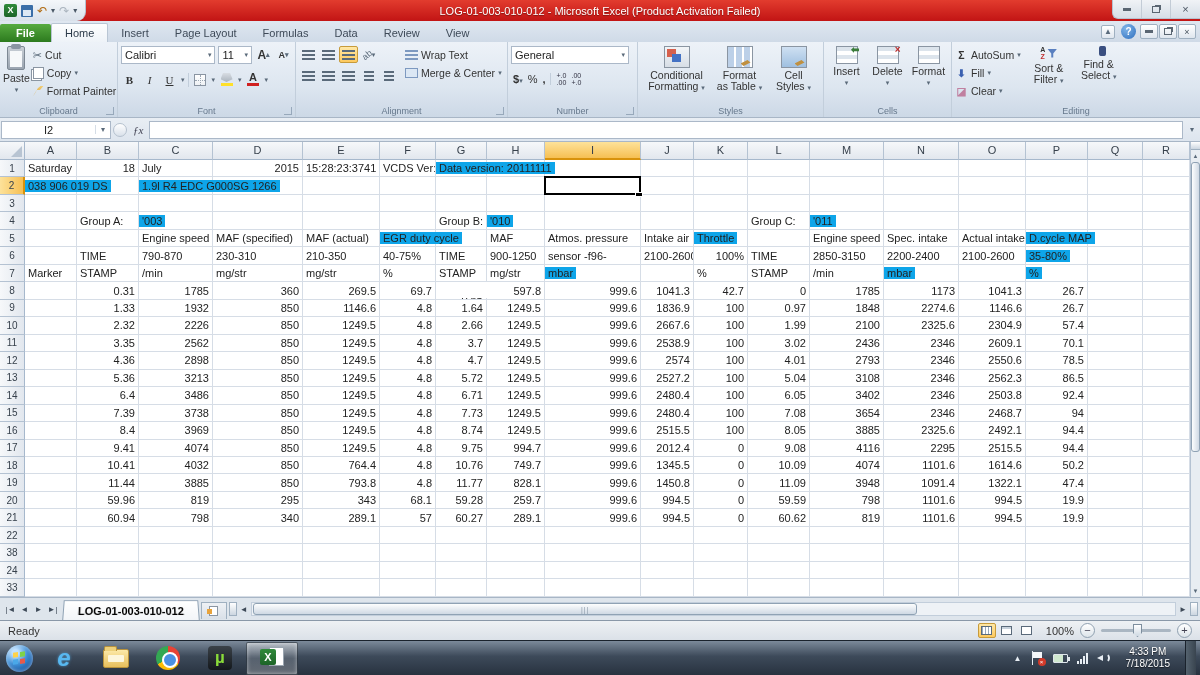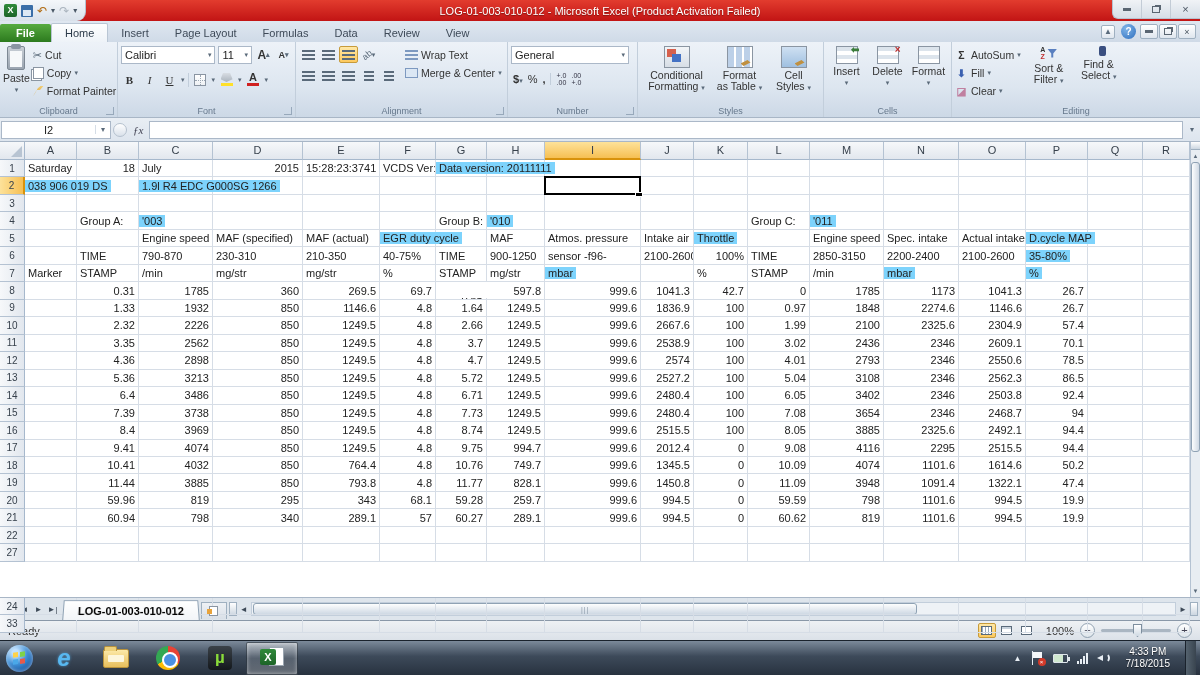--- a/index.html
+++ b/index.html
@@ -102,21 +102,21 @@
   .corner { background:linear-gradient(#f6f8fa,#e2e7ee); border-right:1px solid #a6b8cc; border-bottom:1px solid #a6b8cc; position:relative; }
   .corner::after { content:""; position:absolute; right:2px; bottom:2px; border-left:11px solid transparent; border-bottom:11px solid #b8c4d2; }
   .colhead { background:linear-gradient(#f6f8fa,#e2e7ee); border-right:1px solid #b4c2d2; border-bottom:1px solid #a6b8cc; text-align:center; color:#37414c; font-size:11px; line-height:17px; height:18px; }
   .colhead.sel { background:linear-gradient(#fde29a,#f6bf53); border-bottom:2px solid #d8920c; line-height:16px; }
   .rowhead { background:linear-gradient(90deg,#f6f8fa,#e2e7ee); border-right:1px solid #a6b8cc; border-bottom:1px solid #b4c2d2; text-align:center; color:#37414c; font-size:10px; display:flex; align-items:center; justify-content:center; }
   .rowhead.sel { background:linear-gradient(90deg,#fde29a,#f6bf53); border-right:2px solid #d8920c; }
   .cell { border-right:1px solid #d6dde6; border-bottom:1px solid #d6dde6; position:relative; font-size:11px; display:flex; align-items:center; overflow:hidden; }
   .cell span { padding:0 3px; white-space:nowrap; width:100%; }
   .cell.ar span { text-align:right; }
   .cell.ovf { overflow:visible; z-index:2; }
-  .cell.ovf span { position:absolute; left:0; width:auto; background:#7dd3fc; }
+  .cell.ovf span { position:absolute; left:0; width:auto; background:#0ea5e9; }
   .cell.active { overflow:visible; z-index:4; }
   .cell.active::after { content:""; position:absolute; left:-1px; top:-1px; right:-1px; bottom:-1px; border:2px solid #000; }
   .cell.active .handle { position:absolute; right:-3px; bottom:-3px; width:5px; height:5px; background:#000; border:1px solid #fff; z-index:5; }
   .vscroll { width:10px; background:#e8edf2; border-left:1px solid #b4c2d2; display:flex; flex-direction:column; }
   .vs-split { height:8px; background:linear-gradient(#fff,#ccd6e0); border-bottom:1px solid #9fb0c0; }
   .vs-btn { height:12px; color:#5a6a7a; font-size:6px; text-align:center; line-height:12px; }
   .vs-thumb { height:290px; background:linear-gradient(90deg,#fdfefe,#cfd9e4); border:1px solid #8fa2b4; border-radius:3px; margin:0 0px; }
   .vs-fill { flex:1; }
 
   
@@ -1496,41 +1496,41 @@
         <div class="cell" style="width: 54px;"></div>
         <div class="cell" style="width: 62px;"></div>
         <div class="cell" style="width: 74px;"></div>
         <div class="cell" style="width: 75px;"></div>
         <div class="cell" style="width: 67px;"></div>
         <div class="cell" style="width: 62px;"></div>
         <div class="cell" style="width: 55px;"></div>
         <div class="cell" style="width: 47px;"></div>
       </div>
       <div class="grid-row" style="height: 17.48px;">
-        <div class="rowhead" style="width: 25px;">27</div>
+        <div class="rowhead" style="width: 25px;">38</div>
         <div class="cell" style="width: 52px;"></div>
         <div class="cell" style="width: 62px;"></div>
         <div class="cell" style="width: 74px;"></div>
         <div class="cell" style="width: 90px;"></div>
         <div class="cell" style="width: 77px;"></div>
         <div class="cell" style="width: 56px;"></div>
         <div class="cell" style="width: 51px;"></div>
         <div class="cell" style="width: 58px;"></div>
         <div class="cell" style="width: 96px;"></div>
         <div class="cell" style="width: 53px;"></div>
         <div class="cell" style="width: 54px;"></div>
         <div class="cell" style="width: 62px;"></div>
         <div class="cell" style="width: 74px;"></div>
         <div class="cell" style="width: 75px;"></div>
         <div class="cell" style="width: 67px;"></div>
         <div class="cell" style="width: 62px;"></div>
         <div class="cell" style="width: 55px;"></div>
         <div class="cell" style="width: 47px;"></div>
       </div>
-      <div class="grid-row" style="height: 17.48px; margin-top: 36px;">
+      <div class="grid-row" style="height: 17.48px;">
         <div class="rowhead" style="width: 25px;">24</div>
         <div class="cell" style="width: 52px;"></div>
         <div class="cell" style="width: 62px;"></div>
         <div class="cell" style="width: 74px;"></div>
         <div class="cell" style="width: 90px;"></div>
         <div class="cell" style="width: 77px;"></div>
         <div class="cell" style="width: 56px;"></div>
         <div class="cell" style="width: 51px;"></div>
         <div class="cell" style="width: 58px;"></div>
         <div class="cell" style="width: 96px;"></div>

